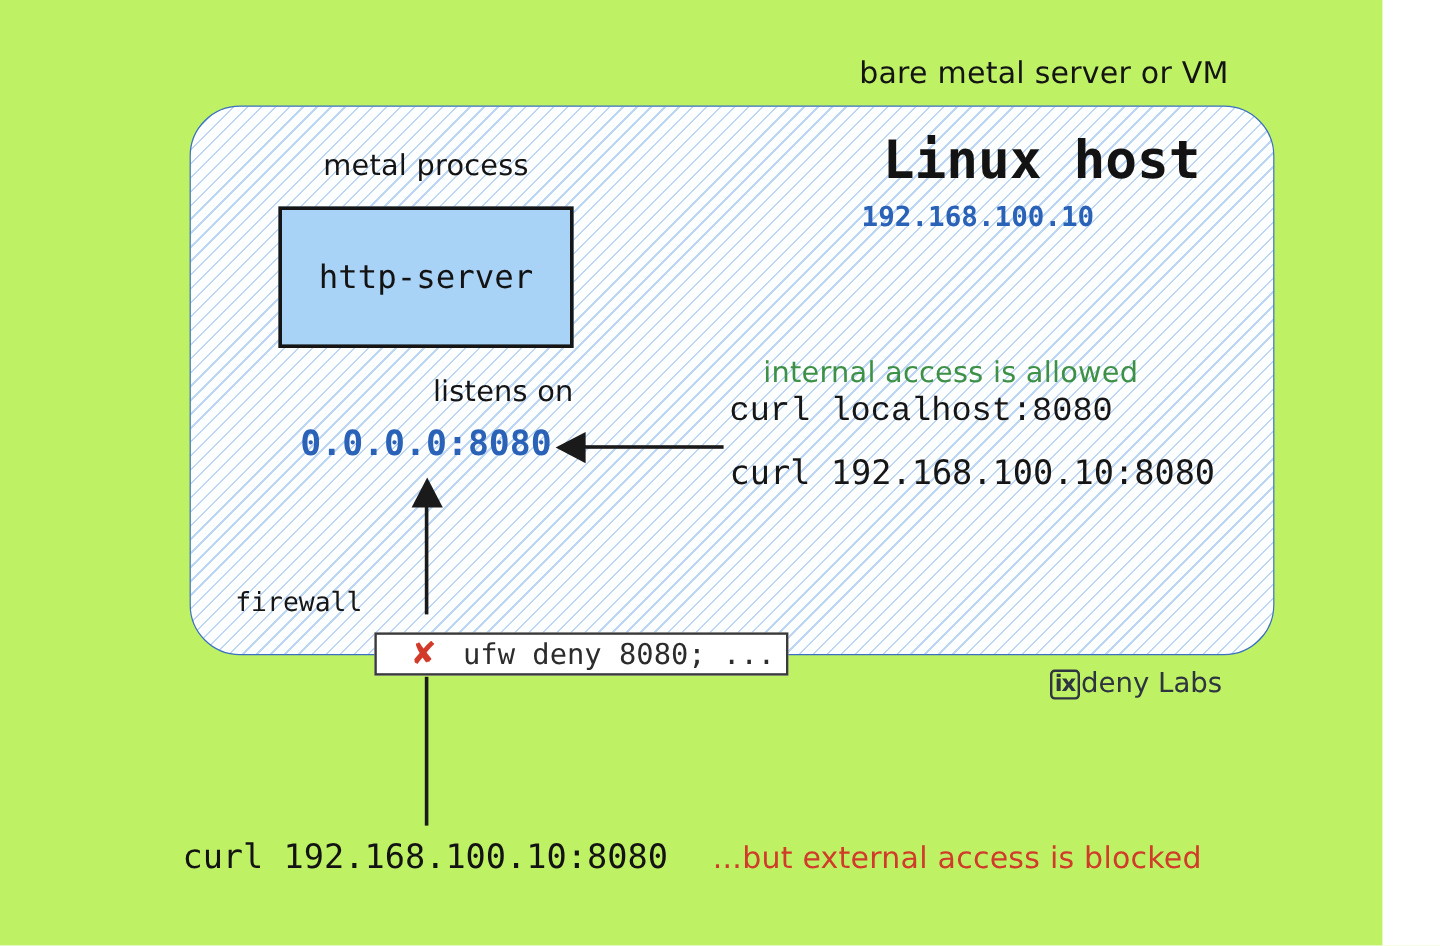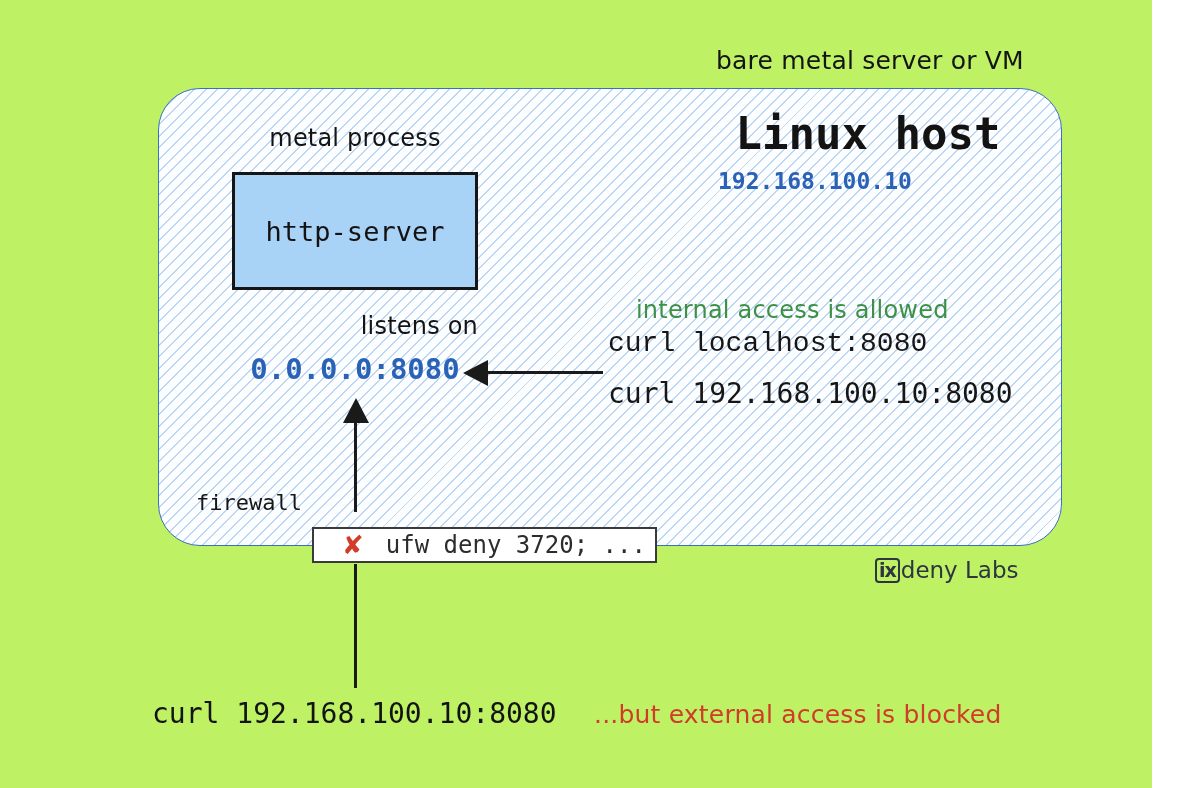--- a/index.html
+++ b/index.html
@@ -232,21 +232,21 @@
   <div class="abs h-arrow-line"></div>
   <div class="abs h-arrow-head"></div>
 
   <div class="abs v-arrow-line"></div>
   <div class="abs v-arrow-head"></div>
 
   <div class="abs mono firewall-label">firewall</div>
 
   <div class="abs firewall-rule-box">
     <span class="deny-x">✘</span>
-    <span class="mono firewall-rule-text">ufw deny 3720; ...</span>
+    <span class="mono firewall-rule-text">ufw deny 8080; ...</span>
   </div>
 
   <div class="abs external-line"></div>
 
   <div class="abs mono external-cmd">curl 192.168.100.10:8080</div>
   <div class="abs hand external-note">...but external access is blocked</div>
 
   <div class="abs branding">
     <span class="logo-box">ix</span>
     <span class="logo-rest">deny Labs</span>

